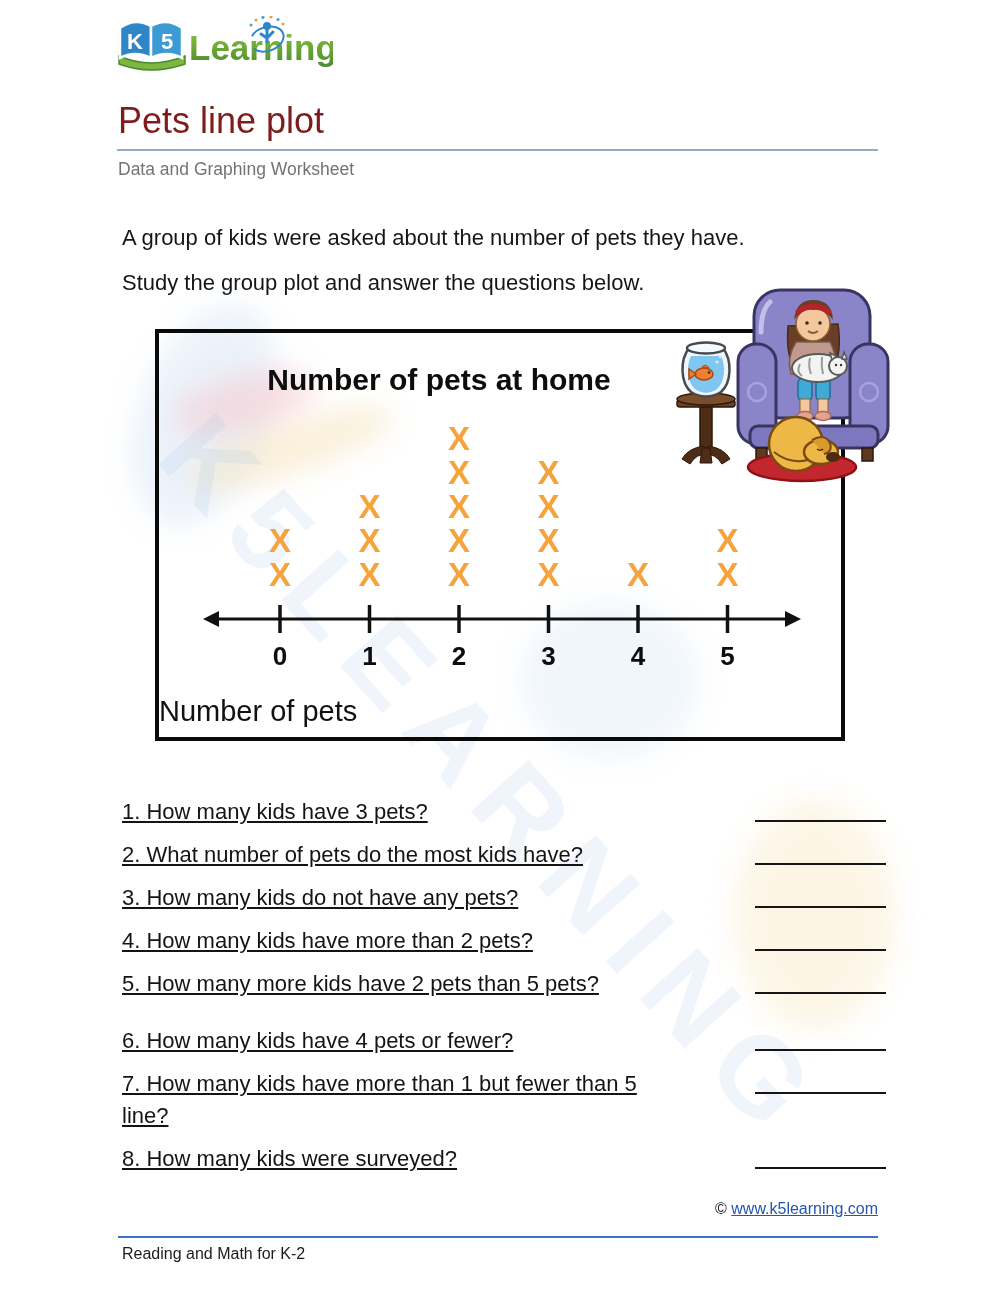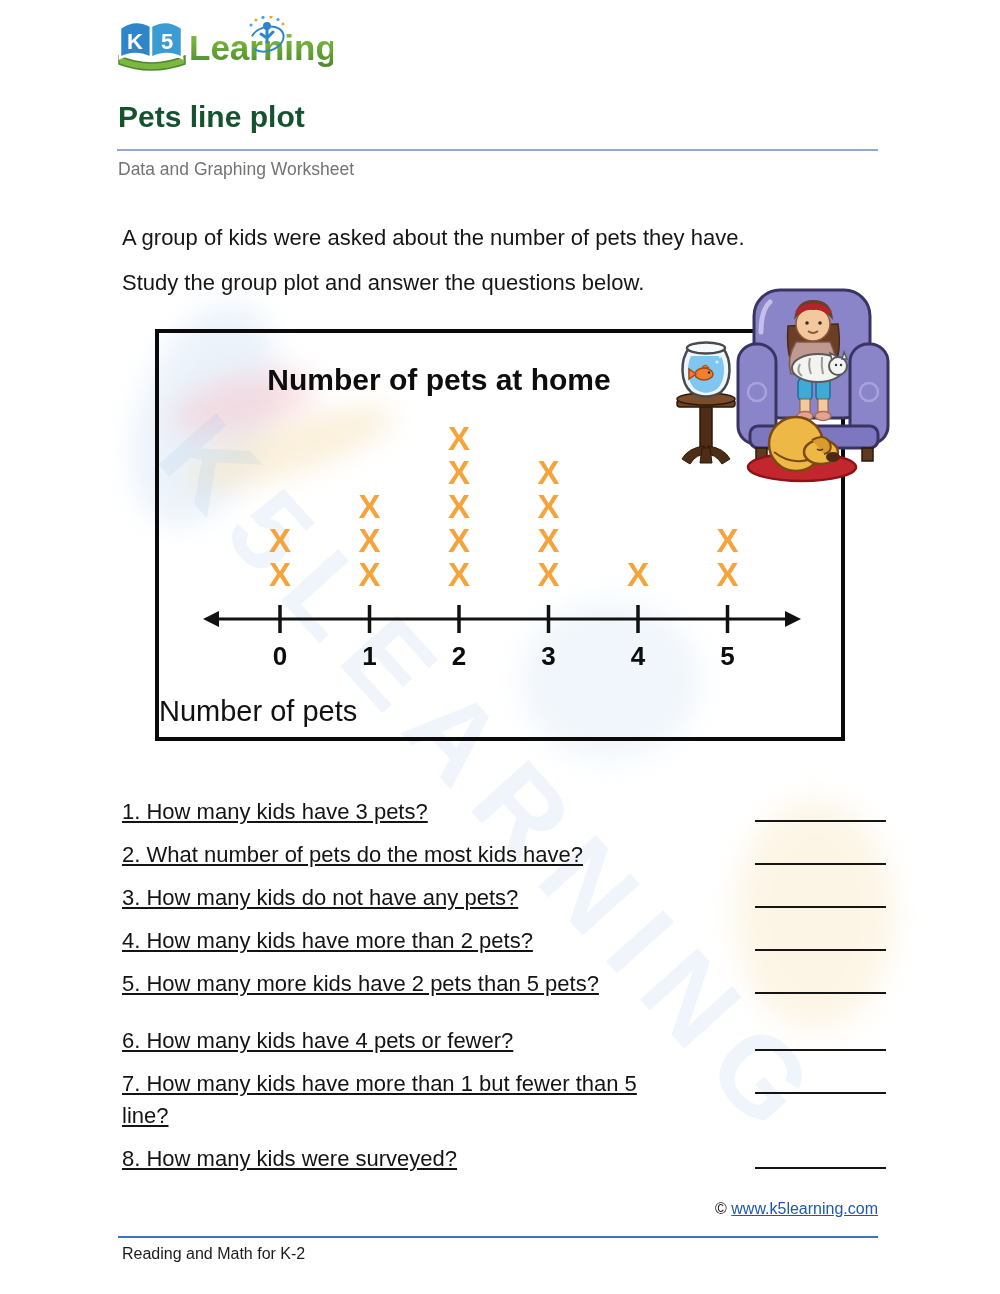--- a/index.html
+++ b/index.html
@@ -14,21 +14,21 @@
   .wm-text {
     position:absolute; left:230px; top:390px; z-index:0;
     transform:rotate(48deg); transform-origin:0 0;
     font-size:112px; font-weight:bold; letter-spacing:20px;
     color:rgba(163,196,233,0.17); white-space:nowrap; pointer-events:none;
   }
   
   .logo { position:absolute; left:115px; top:16px; width:218px; height:56px; z-index:2; }
   .page-title {
     position:absolute; left:118px; top:100px; z-index:2;
-    font-size:30px; font-weight:bold; color:#14532d;
+    font-size:36px; font-weight:normal; color:#7f1d1d;
   }
   .title-rule { position:absolute; left:117px; top:149px; width:761px; border-top:2px solid #93A9CD; z-index:2; }
   .subtitle { position:absolute; left:118px; top:159px; font-size:17.5px; color:#737373; z-index:2; }
   
   .intro { position:absolute; left:122px; top:222px; z-index:2; font-size:22px; color:#161616; }
   .intro div { line-height:32px; margin-bottom:13px; }
   
   .plotbox {
     position:absolute; left:155px; top:329px; width:690px; height:412px;
     border:4px solid #0a0a0a; background:transparent; z-index:1;

